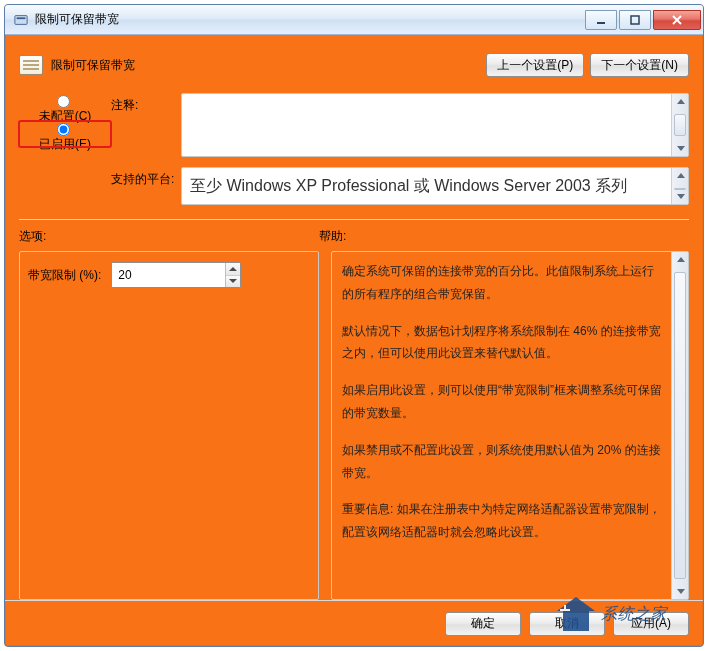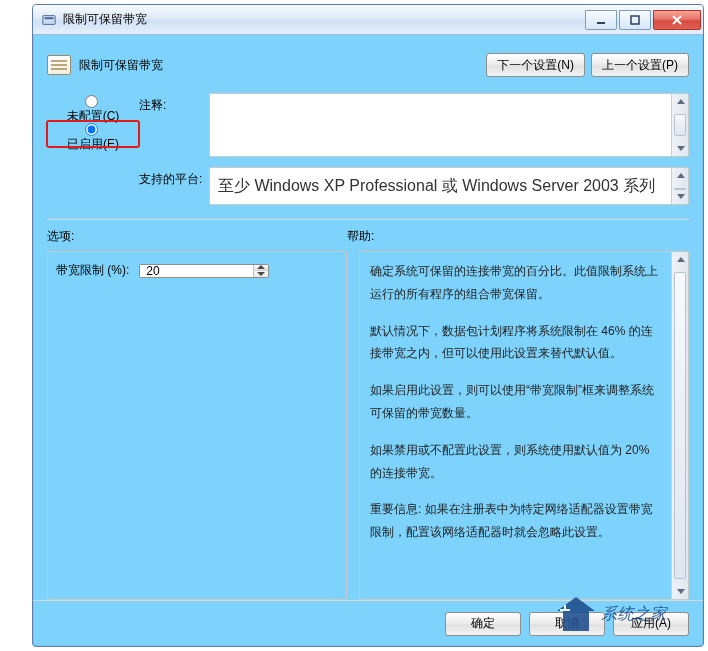--- a/index.html
+++ b/index.html
@@ -3,23 +3,22 @@
 <meta charset="utf-8">
 <style>
   * { box-sizing: border-box; font-family: "Microsoft YaHei", "Segoe UI", Tahoma, sans-serif; }
   html, body { margin: 0; padding: 0; }
   body { width: 708px; height: 651px; background: #fff; font-size: 12px; color: #000; position: relative; }
 
   
   .window {
     position: absolute; left: 4px; top: 4px; right: 4px; bottom: 4px;
     border: 1px solid #5e7ea8; border-radius: 4px; overflow: hidden;
-    background: #7dd3fc;
+    background: #f97316;
     box-shadow: 0 0 0 1px rgba(0,0,0,.05) inset;
-    margin-left: 28px;
   }
   .titlebar {
     height: 30px; display: flex; align-items: center;
     background: linear-gradient(#f7fbff, #dde9f7 48%, #cfe0f4 52%, #e6f0fb);
     border-bottom: 1px solid #a0b6d6;
     padding-left: 8px;
   }
   .titlebar .app-icon {
     width: 16px; height: 16px; margin-right: 6px; display: flex; align-items: center; justify-content: center;
     color: #3b5a8b; font-size: 14px;
@@ -95,21 +94,21 @@
   .labels-row .right { flex: 1; }
 
   .work-row { display: flex; padding: 0 14px 0 14px; flex: 1; min-height: 0; gap: 12px; }
   .options-pane {
     width: 300px; border: 1px solid #c9c9c9; border-radius: 2px; padding: 10px 8px 20px 8px;
     display: flex; flex-direction: column;
   }
   .opt-line { display: flex; align-items: center; gap: 10px; }
   .opt-line .label { font-size: 12px; }
   .spinner {
-    display: flex; align-items: stretch; border: 1px solid #8e8e8e; border-radius: 2px; height: 14px; width: 130px; background: #fff;
+    display: flex; align-items: stretch; border: 1px solid #8e8e8e; border-radius: 2px; height: 26px; width: 130px; background: #fff;
   }
   .spinner input { border: 0; outline: 0; width: 100%; padding: 2px 6px; font-size: 12px; }
   .spinner .sp-btns { width: 18px; border-left: 1px solid #bfbfbf; display: flex; flex-direction: column; }
   .spinner .sp-btn { flex: 1; display: flex; align-items: center; justify-content: center; background: linear-gradient(#fafafa,#e7e7e7); }
   .spinner .sp-btn + .sp-btn { border-top: 1px solid #cfcfcf; }
   .tri-up { width:0;height:0;border-left:4px solid transparent;border-right:4px solid transparent;border-bottom:4px solid #4a4a4a; }
   .tri-dn { width:0;height:0;border-left:4px solid transparent;border-right:4px solid transparent;border-top:4px solid #4a4a4a; }
 
   .help-pane {
     flex: 1; border: 1px solid #c9c9c9; border-radius: 2px; position: relative;
@@ -174,24 +173,24 @@
     </div>
   </div>
 
   <div class="client">
 
     <div class="header-row">
       <div class="page-icon"></div>
       <div class="header-title">限制可保留带宽</div>
       <div class="nav-btns">
         <div class="btn">
+          <span>上一个设置(P)</span>
+        </div>
+        <div class="btn">
           <span>下一个设置(N)</span>
-        </div>
-        <div class="btn">
-          <span>上一个设置(P)</span>
         </div>
       </div>
     </div>
 
     <div class="config-row">
       <div class="radio-col">
         <label class="radio-item">
           <input type="radio" name="state" style="">
           <span>未配置(C)</span>
         </label>

